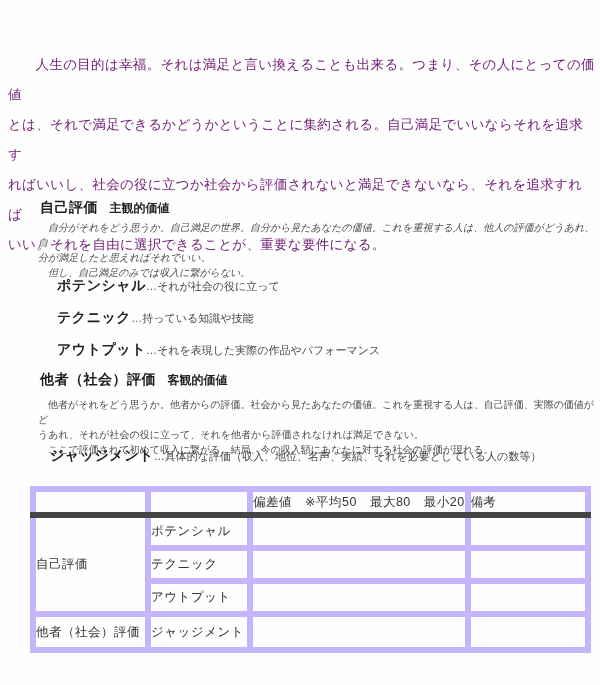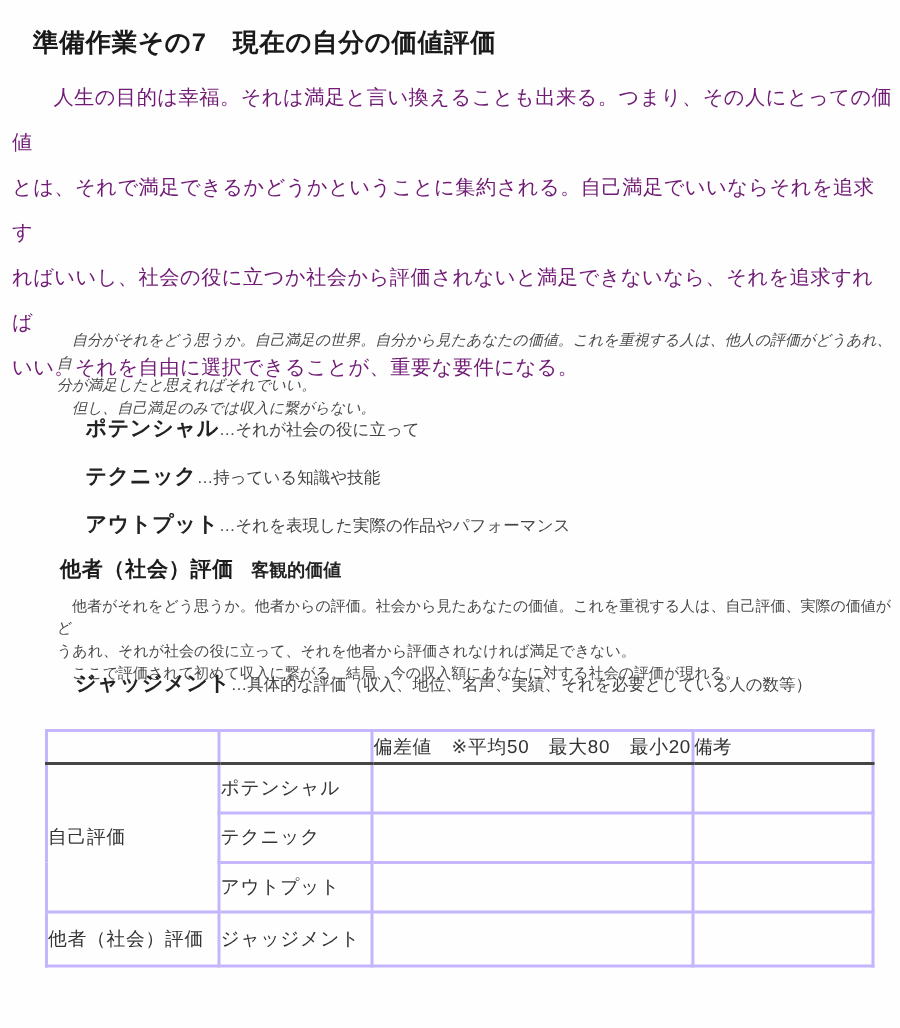--- a/index.html
+++ b/index.html
@@ -30,48 +30,51 @@
   .item{position:absolute;left:57px;white-space:nowrap;line-height:18px;}
   .item .term{font-size:14px;font-weight:bold;color:#222222;letter-spacing:0.5px;}
   .item .desc{font-size:11px;color:#454545;}
   .item.judgement{left:50px;}
   table.grid{
     position:absolute;left:30px;top:486px;
     border-collapse:collapse;table-layout:fixed;
     border:1px solid #404040;
   }
   table.grid td{
-    border:2px solid #c4b5fd;
+    border:6px solid #c4b5fd;
     padding:0;vertical-align:middle;
     font-size:12.5px;color:#333333;
     overflow:hidden;white-space:nowrap;
   }
   tr.head-row td{height:20px;border-bottom-color:#454545;}
   td.score-head{font-size:10px;text-align:center;color:#3a3a3a;letter-spacing:0.5px;}
   td.remarks-head{font-size:11px;text-align:left;color:#3a3a3a;}
   td.cat{padding-left:12px;letter-spacing:0.5px;}
   td.item-cell{padding-left:10px;letter-spacing:0.5px;}
   tr.r{height:33px;}
   tr.r-last{height:36px;}
   tr.r-last td{border-top-color:#4a4a4a;}
 </style>
 </head>
 <body>
 
 <div class="page">
 
-  <h1 class="title">準備作業その7　現在の自分の価値評価</h1>
 
   <div class="intro">
     <div>　　人生の目的は幸福。それは満足と言い換えることも出来る。つまり、その人にとっての価値</div>
     <div>とは、それで満足できるかどうかということに集約される。自己満足でいいならそれを追求す</div>
     <div>ればいいし、社会の役に立つか社会から評価されないと満足できないなら、それを追求すれば</div>
     <div>いい。それを自由に選択できることが、重要な要件になる。</div>
   </div>
 
+  <div class="sec-head" style="top:197px;">
+    <span class="h">自己評価</span>
+    <span class="sub">主観的価値</span>
+  </div>
 
   <div class="small-para" style="top:220px;font-style:italic;">
     <div>　自分がそれをどう思うか。自己満足の世界。自分から見たあなたの価値。これを重視する人は、他人の評価がどうあれ、自</div>
     <div>分が満足したと思えればそれでいい。</div>
     <div>　但し、自己満足のみでは収入に繋がらない。</div>
   </div>
 
   <div class="item" style="top:276px;">
     <span class="term">ポテンシャル</span><span class="desc">…それが社会の役に立って</span>
   </div>

